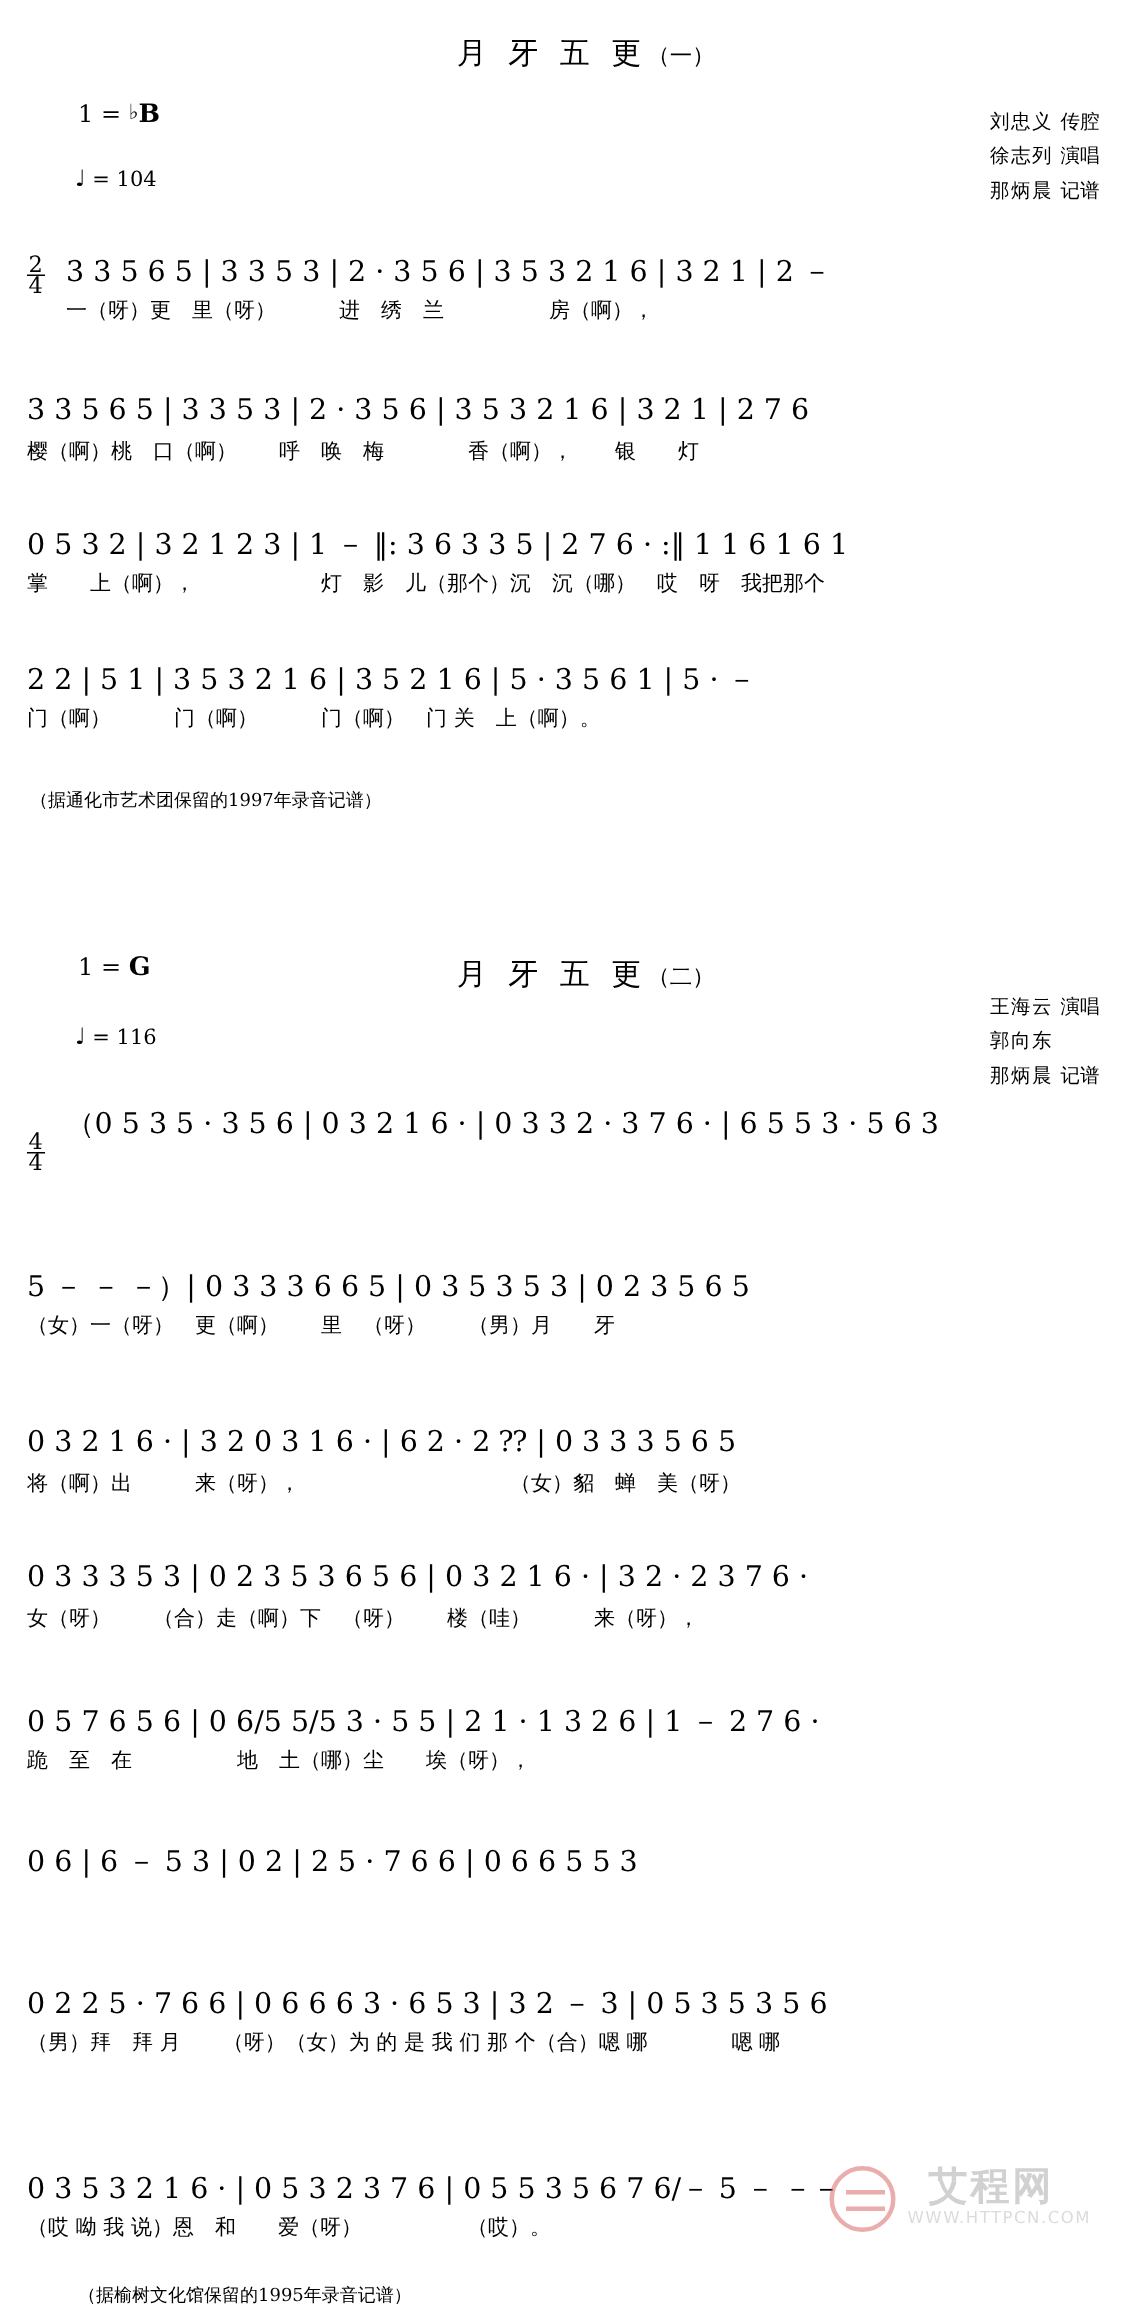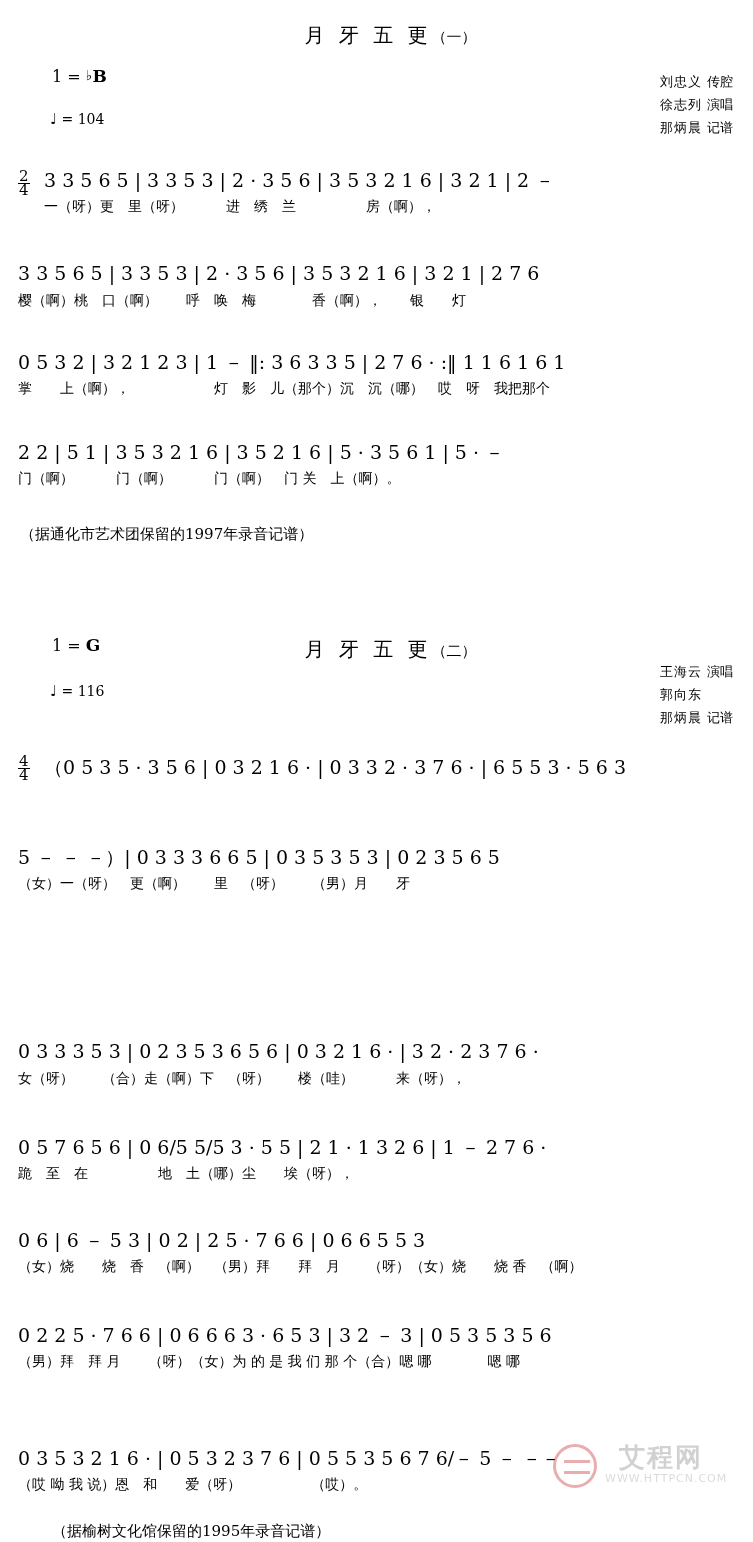--- a/index.html
+++ b/index.html
@@ -71,21 +71,21 @@
     font-family:"DejaVu Serif","Liberation Serif",serif;
     font-size:14px;
     height:18px;
   }
   .abs{position:absolute;}
 
   .note{display:inline-block;position:relative;}
 
   .source{
     font-family:"DejaVu Serif","Liberation Serif",serif;
-    font-size:15px;
+    font-size:12px;
   }
 
   .watermark{
     position:absolute;
     right:10px;
     bottom:46px;
     width:190px;
     height:58px;
     opacity:0.45;
   }
@@ -180,44 +180,47 @@
     <div><span class="nm">那炳晨</span><span class="role">记谱</span></div>
   </div>
 
   <div class="abs" style="left:18px;top:755px;">
     <span class="brace">
       <span class="top">4</span>
       <span class="bot">4</span>
     </span>
   </div>
 
-  <div class="abs staffline" style="left:44px;top:755px;width:700px;">
+  <div class="abs staffline" style="left:44px;top:736px;width:700px;">
     <span class="notes">（0  5   3 5 · 3 5 6  |  0 3   2 1   6 ·  |  0 3     3 2 · 3 7 6 ·  |  6 5     5 3 · 5 6 3</span>
     <span class="lyrics" style="top:4px;"></span>
   </div>
 
   <div class="abs staffline" style="left:18px;top:845px;width:730px;">
     <span class="notes">5  －  －  －）|  0 3  3    3 6  6 5  |  0 3    5 3    5 3  |  0 2    3 5   6 5</span>
     <span class="lyrics" style="top:4px;">（女）一（呀）　更（啊）　　里　（呀）　　（男）月　　牙</span>
   </div>
 
+  <div class="abs staffline" style="left:18px;top:950px;width:730px;">
+    <span class="notes">0 3    2 1    6 ·  |  3  2   0 3 1 6 ·  |  6 2 ·   2  ⁇  |  0 3    3 3 5  6 5</span>
+    <span class="lyrics" style="top:4px;">将（啊）出　　　来（呀），　　　　　　　　　　（女）貂　蝉　美（呀）</span>
+  </div>
 
   <div class="abs staffline" style="left:18px;top:1040px;width:730px;">
     <span class="notes">0 3    3 3    5 3  |  0 2    3  5 3 6  5 6  |  0 3    2 1   6 ·  |  3  2 ·   2 3 7 6 ·</span>
     <span class="lyrics" style="top:4px;">女（呀）　　（合）走（啊）下　（呀）　　楼（哇）　　　来（呀），</span>
   </div>
 
   <div class="abs staffline" style="left:18px;top:1135px;width:730px;">
     <span class="notes">0 5     7 6 5 6  |  0   6/5   5/5   3 · 5  5  |  2  1 ·   1 3 2 6  |  1  －  2 7 6 ·</span>
     <span class="lyrics" style="top:4px;">跪　至　在　　　　　地　土（哪）尘　　埃（呀），</span>
   </div>
 
   <div class="abs staffline" style="left:18px;top:1228px;width:730px;">
     <span class="notes">0  6    |  6  －    5 3  |  0  2    |  2 5 · 7  6  6  |  0  6    6 5    5 3</span>
-    <span class="lyrics" style="top:4px;">（女）烧　　烧　香　（啊）　（男）拜　　拜　月　　（呀）（女）烧　　烧 香　（啊）</span>
   </div>
 
   <div class="abs staffline" style="left:18px;top:1323px;width:730px;">
     <span class="notes">0 2  2 5 · 7 6  6  |  0 6 6 6  3 · 6 5 3  |  3  2  －  3  |  0 5    3 5 3 5 6</span>
     <span class="lyrics" style="top:4px;">（男）拜　拜 月　　（呀）（女）为 的 是 我 们 那 个（合）嗯 哪　　　　嗯 哪</span>
   </div>
 
   <div class="abs staffline" style="left:18px;top:1410px;width:730px;margin-top:36px;">
     <span class="notes">0 3 5 3 2 1    6 ·  |  0 5    3 2 3 7 6  |  0  5 5 3 5 6   7 6/－  5  －  －－</span>
     <span class="lyrics" style="top:4px;">（哎 呦 我 说）恩　和　　爱（呀）　　　　　（哎）。</span>

